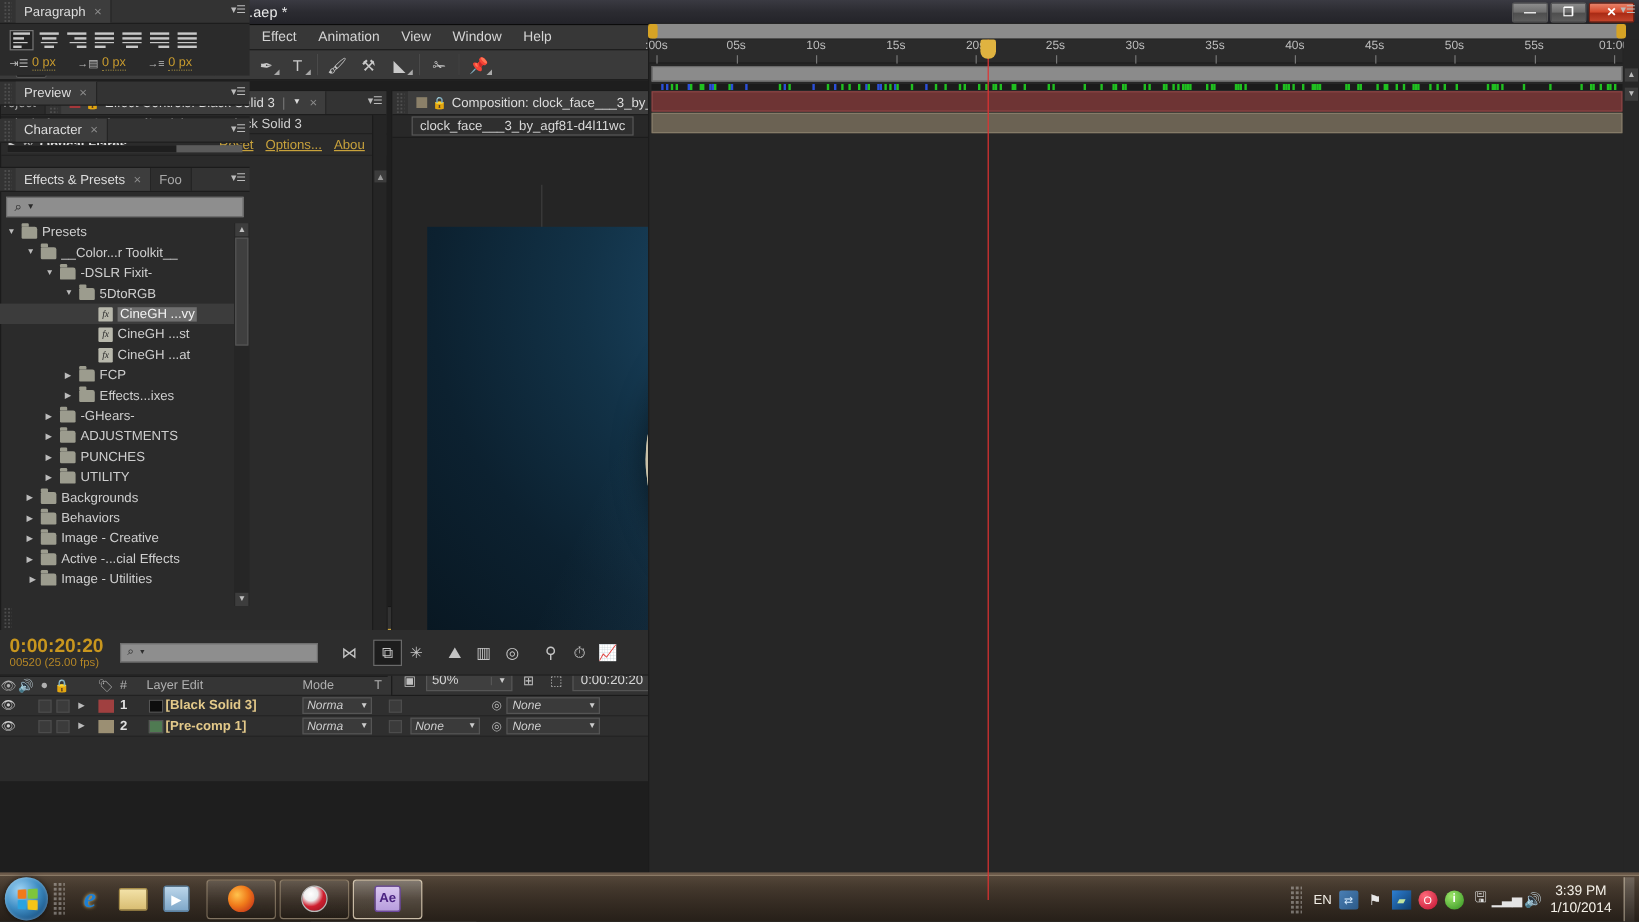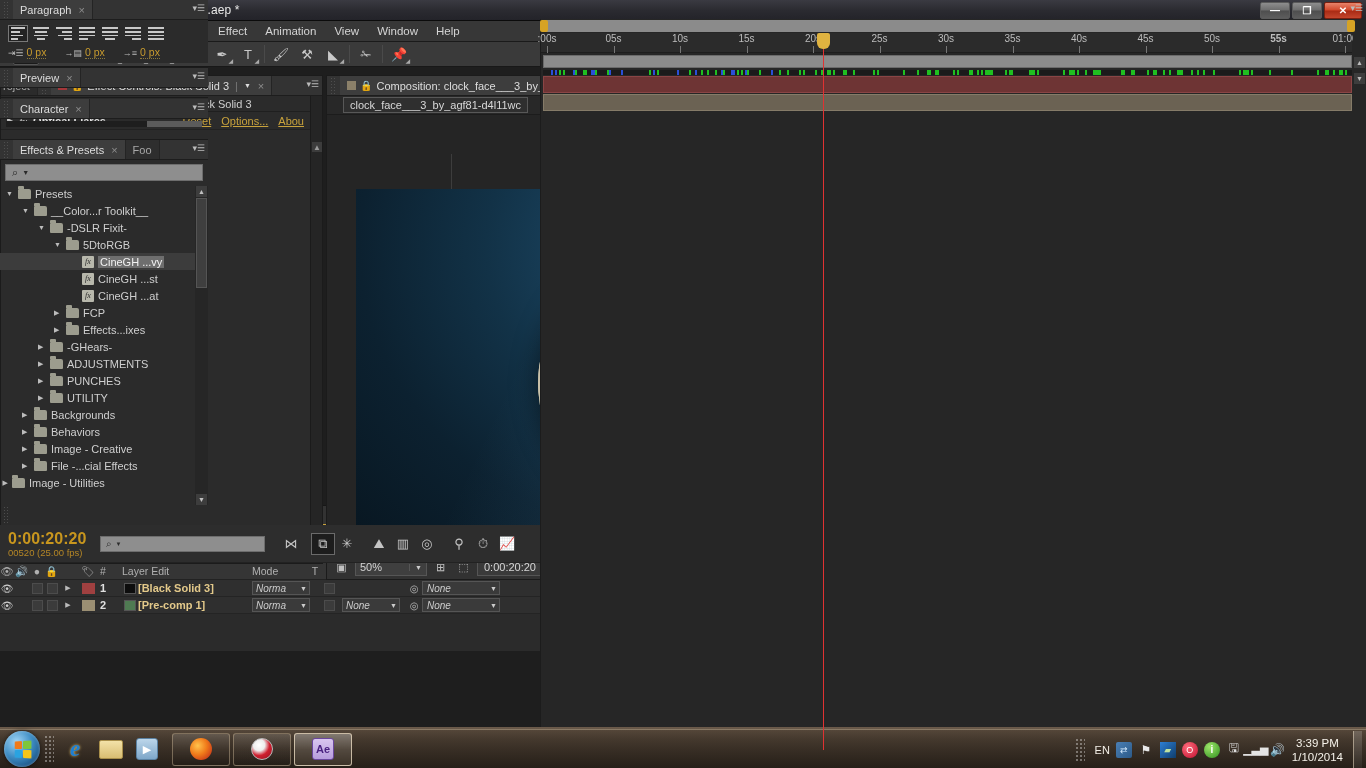--- a/index.html
+++ b/index.html
@@ -794,23 +794,23 @@
             <span class="lbl">Behaviors</span>
           </div>
           <div class="tnode" style="padding-left: 22px;">
             <span class="tri">▶</span>
             <span class="folder"></span>
             <span class="lbl">Image - Creative</span>
           </div>
           <div class="tnode" style="padding-left: 22px;">
             <span class="tri">▶</span>
             <span class="folder"></span>
-            <span class="lbl">File -...cial Effects</span>
-          </div>
-          <div class="tnode" style=" text-align: right;">
+            <span class="lbl">Active -...cial Effects</span>
+          </div>
+          <div class="tnode" style="padding-left: 22px; text-align: right;">
             <span class="tri">▶</span>
             <span class="folder"></span>
             <span class="lbl">Image - Utilities</span>
           </div>
         </div>
       <div class="tree-scroll" style="top:46px;bottom:0">
         <div class="ts-arrow" style="top:0">▲</div>
         <div class="ts-thumb" style="top:12px;height:90px"></div>
         <div class="ts-arrow" style="bottom:0">▼</div>
       </div>
@@ -973,21 +973,21 @@
           <div class="rlabel" style="left: 405px;">30s</div>
           <div class="rtick" style="left: 405px;"></div>
           <div class="rlabel" style="left: 471.5px;">35s</div>
           <div class="rtick" style="left: 471.5px;"></div>
           <div class="rlabel" style="left: 538px;">40s</div>
           <div class="rtick" style="left: 538px;"></div>
           <div class="rlabel" style="left: 604.5px;">45s</div>
           <div class="rtick" style="left: 604.5px;"></div>
           <div class="rlabel" style="left: 671px;">50s</div>
           <div class="rtick" style="left: 671px;"></div>
-          <div class="rlabel" style="left: 737.5px; font-weight: bold;">55s</div>
+          <div class="rlabel" style="left: 737.5px;">55s</div>
           <div class="rtick" style="left: 737.5px;"></div>
           <div class="rlabel" style="left: 804px;">01:00</div>
           <div class="rtick" style="left: 804px;"></div>
         </div>
       <div class="tl-workbar"></div>
       <div class="keystrip" id="keyHost">
           <i class="kmark" style="left: 8px; background: rgb(43, 79, 216);"></i>
           <i class="kmark" style="left: 12px; background: rgb(43, 79, 216);"></i>
           <i class="kmark" style="left: 16px; background: rgb(32, 192, 32);"></i>
           <i class="kmark" style="left: 20px; background: rgb(32, 192, 32);"></i>

